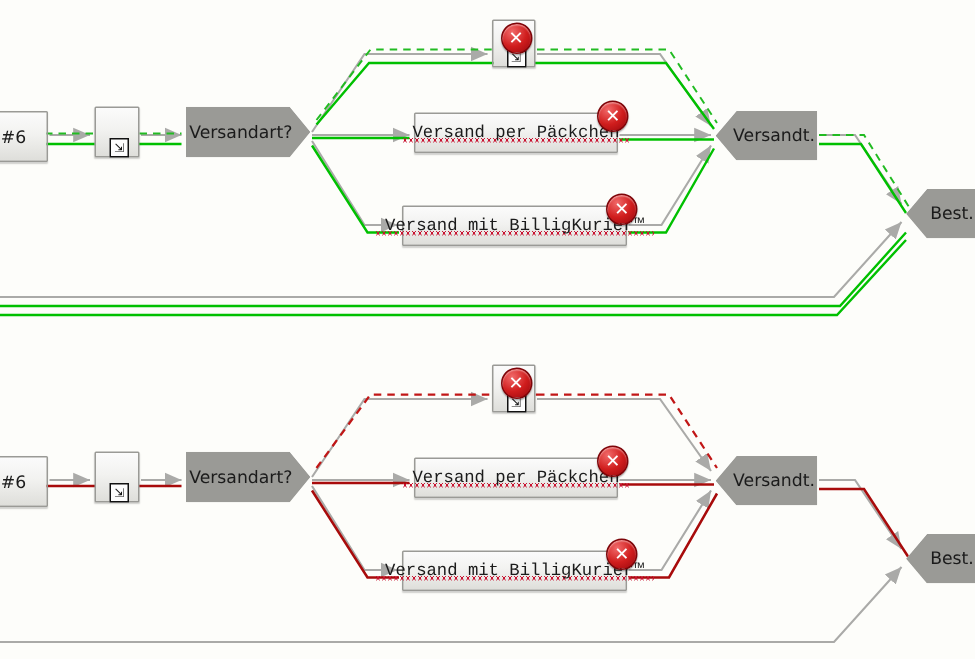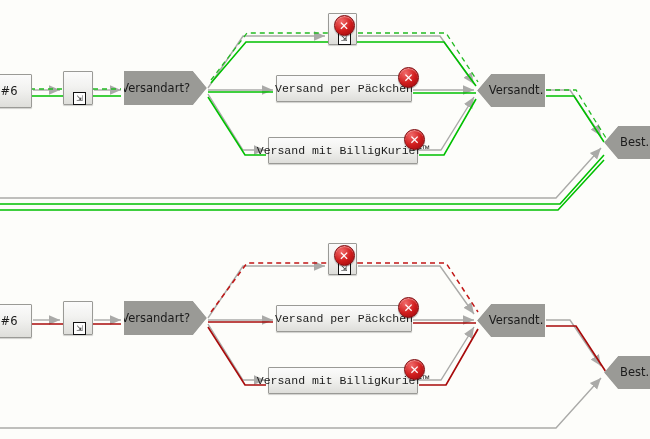--- a/index.html
+++ b/index.html
@@ -31,21 +31,20 @@
     font-family: Liberation Mono, monospace;
   }
   
   .node.chev{
     clip-path:polygon(0 0, calc(100% - 14px) 0, 100% 50%, calc(100% - 14px) 100%, 0 100%);
     box-shadow:none;
     border:none;
     background:
       linear-gradient(to bottom,#fbfbfb 0%,#f2f2f0 45%,#d8d8d4 100%);
     outline:none;
-    justify-content:flex-end;
   }
   .node.chev .chevframe{
     position:absolute;inset:0;
     clip-path:polygon(0 0, calc(100% - 14px) 0, 100% 50%, calc(100% - 14px) 100%, 0 100%);
     background:#9a9a96;
     z-index:-1;
   }
   
   .node.notch{
     clip-path:polygon(14px 0, 100% 0, 100% 100%, 14px 100%, 0 50%);

